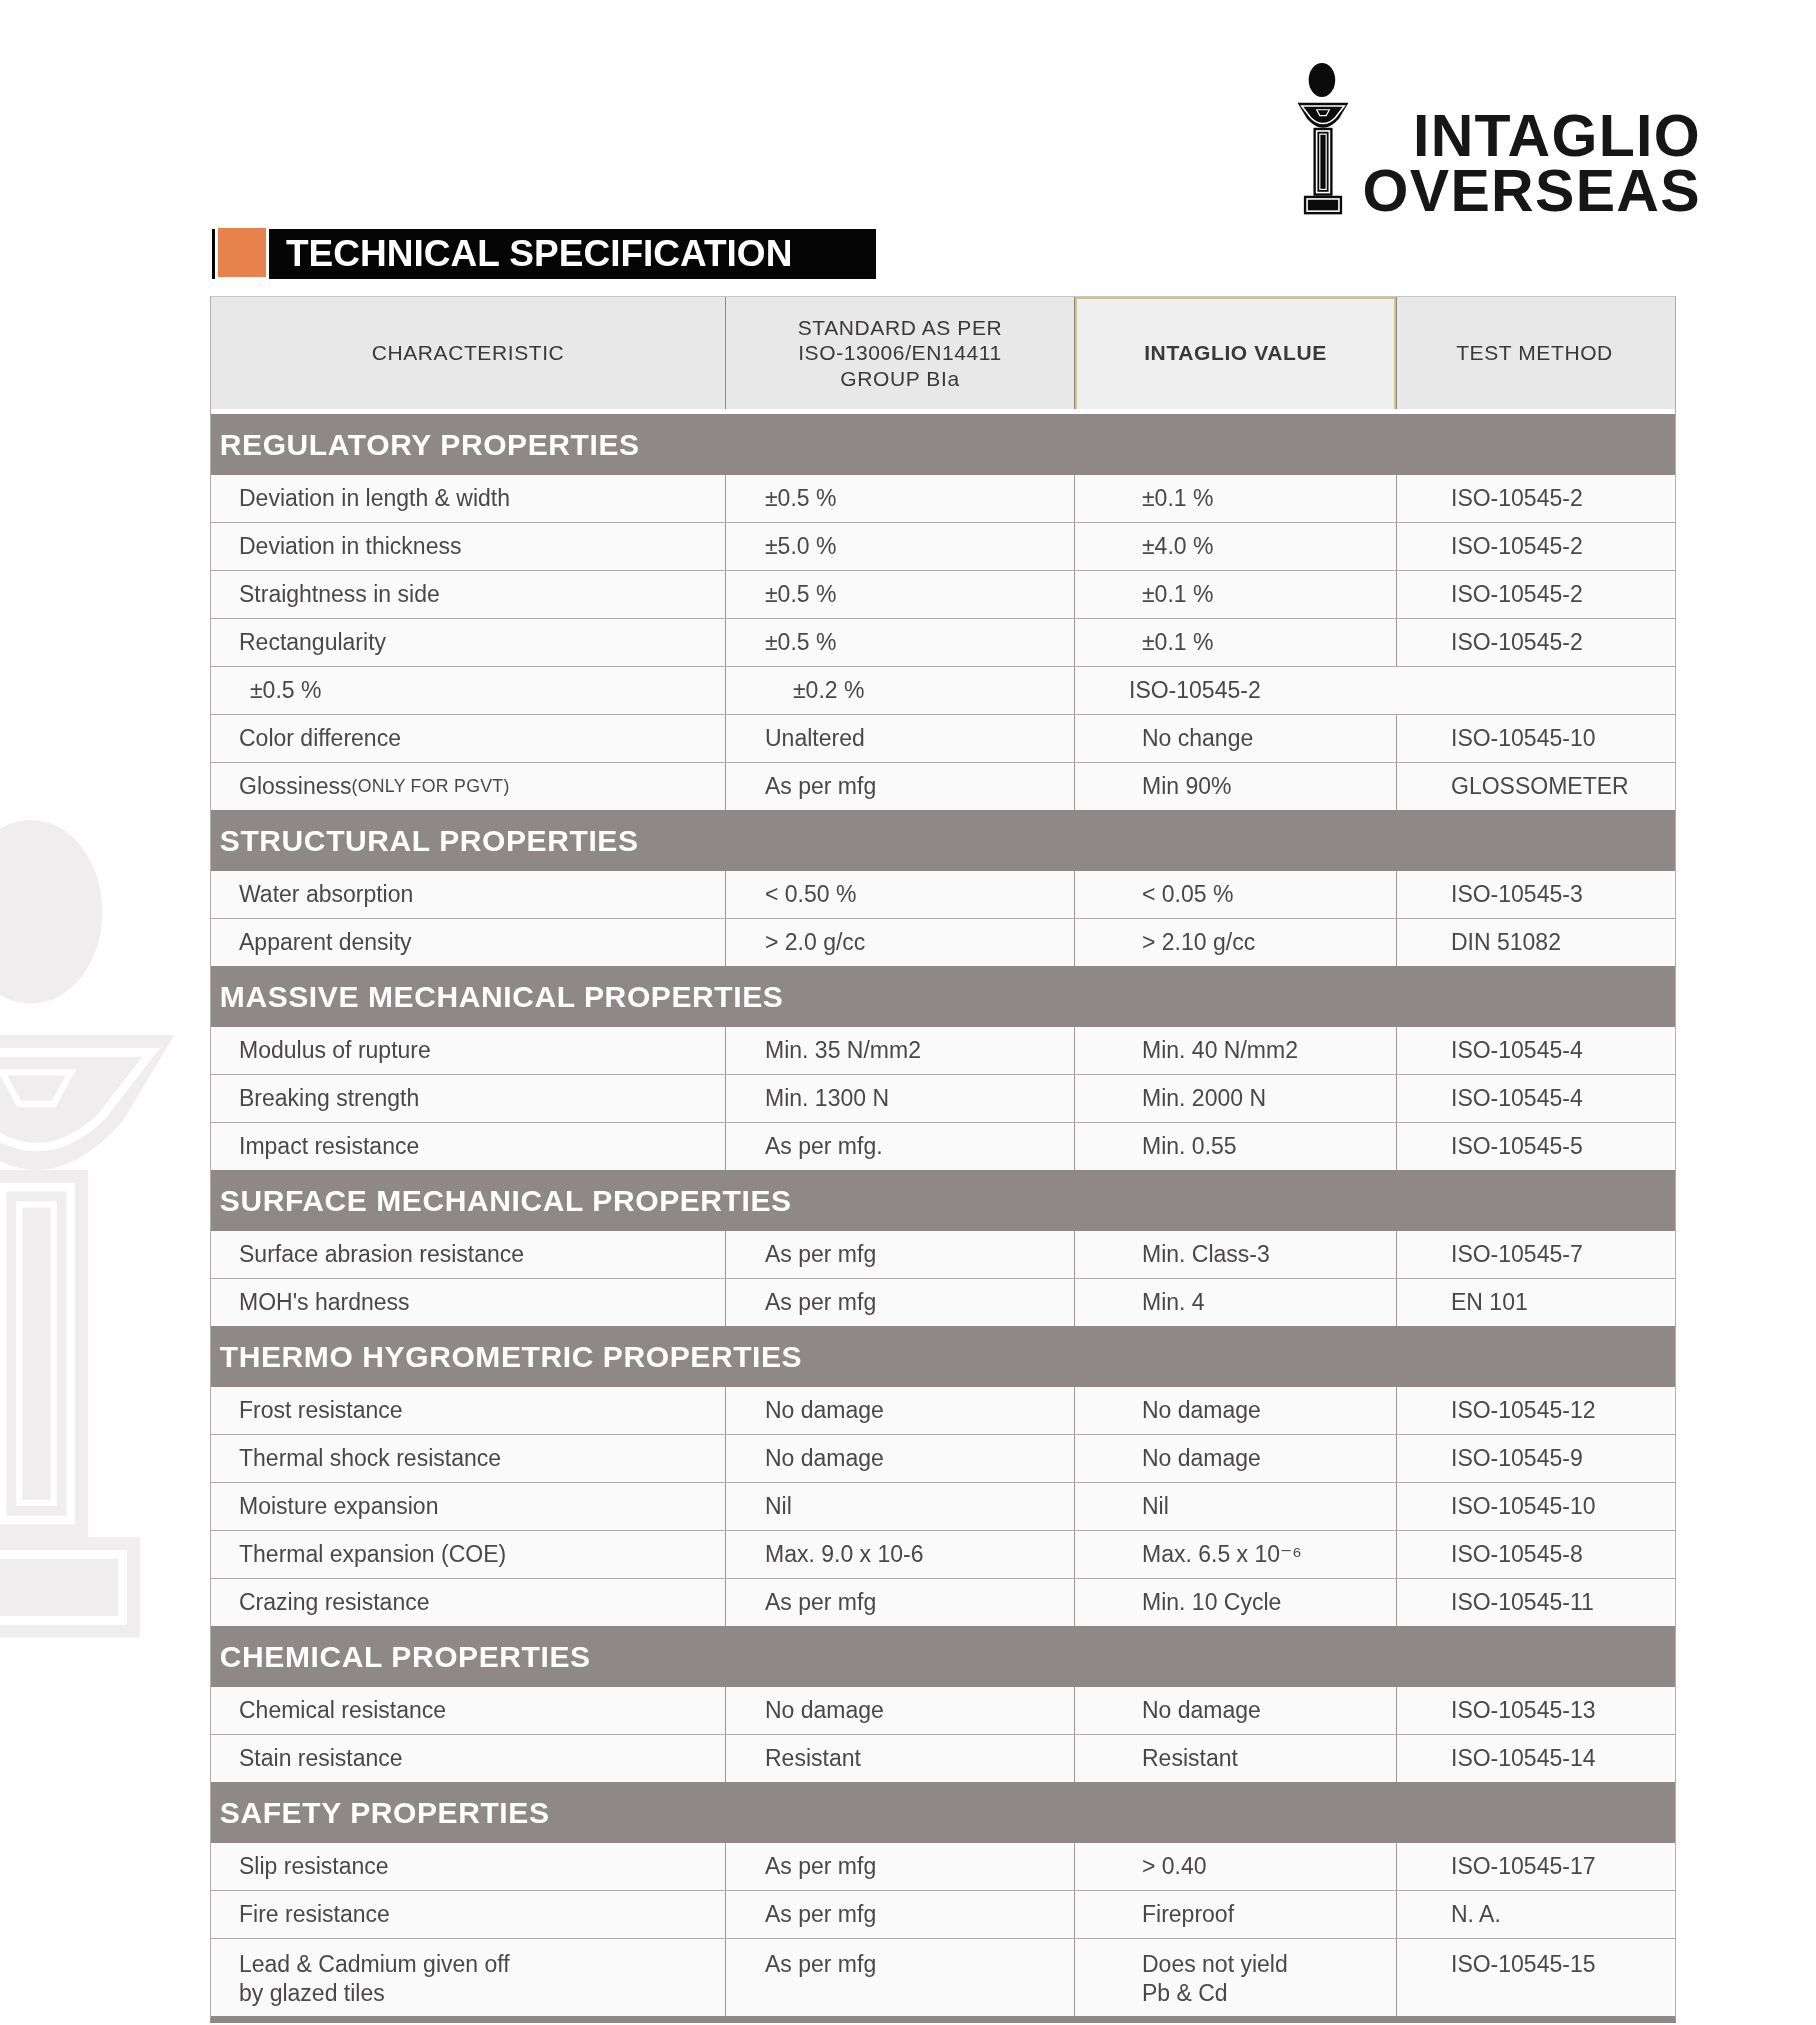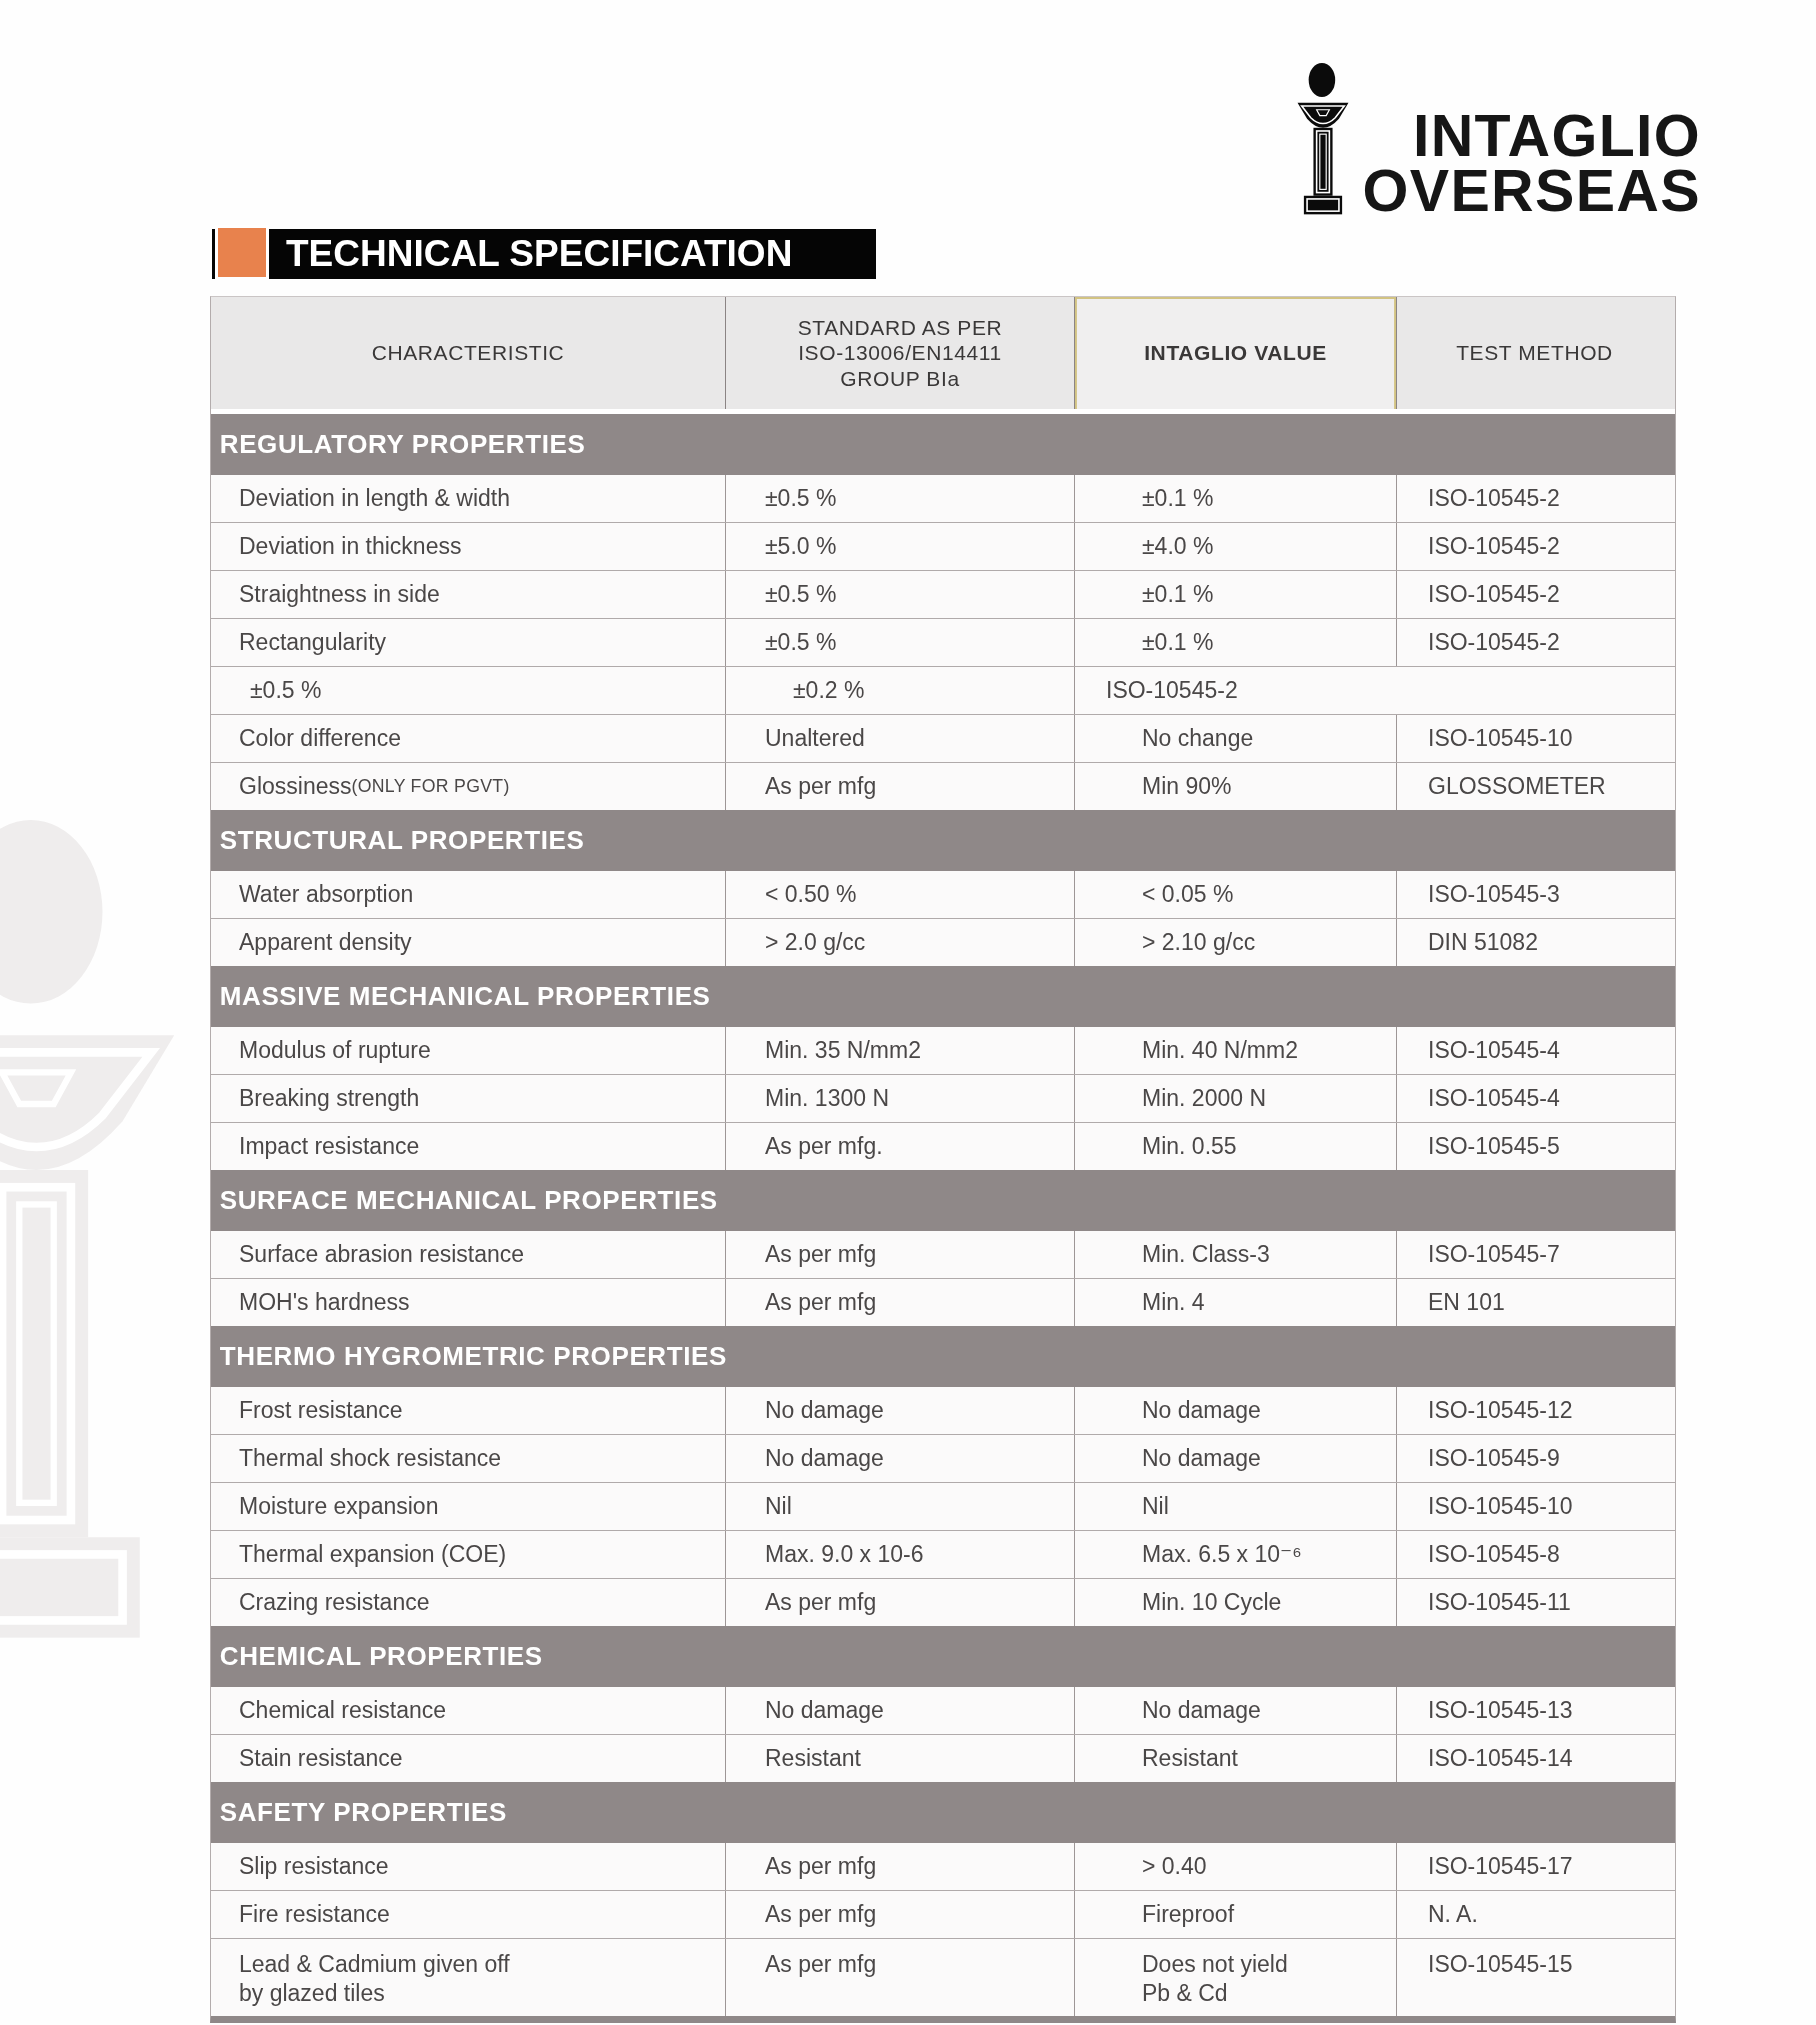--- a/index.html
+++ b/index.html
@@ -52,36 +52,36 @@
   .th + .th{border-left:1.3px solid #8b8484;}
   .th.col-intaglio{
     background:#f0efef;
     box-shadow:inset 0 1.9px 0 #d2c382, inset 1.9px 0 0 #d2c382, inset -1.9px 0 0 #d2c382;
     font-weight:bold;
   }
 
   .sec-bar{
     height:61px;background:#8F8888;color:#ffffff;
     display:flex;align-items:center;padding-left:8.8px;
-    font-weight:700;font-size:26px;letter-spacing:0.6px;white-space:nowrap;
+    font-weight:700;font-size:30px;letter-spacing:0.6px;white-space:nowrap;
   }
   .row{
     display:grid;grid-template-columns:514px 349px 322px 276px;
     background:#fbfafa;min-height:47px;
   }
   .sec-rows .row + .row{border-top:1.9px solid #b0aaaa;}
   .cell{
     display:flex;align-items:center;
     font-size:23px;color:#4a4747;white-space:pre-line;line-height:1.25;
   }
   .cell + .cell{border-left:1.3px solid #9d9696;}
   .cell.c1{padding-left:28px;padding-right:12.6px;}
   .cell.c2{padding-left:39px;padding-right:10px;}
   .cell.c3{padding-left:67px;padding-right:10px;}
-  .cell.c4{padding-left:31px;padding-right:10px;}
+  .cell.c4{padding-left:54px;padding-right:10px;}
   .cell .note{font-size:17.7px;letter-spacing:0.3px;}
   .row.multi{min-height:77px;}
   .row.multi .cell{align-items:flex-start;padding-top:11.3px;}
 </style>
 </head>
 <body>
 
 <div id="page">
 
   <div class="watermark">

